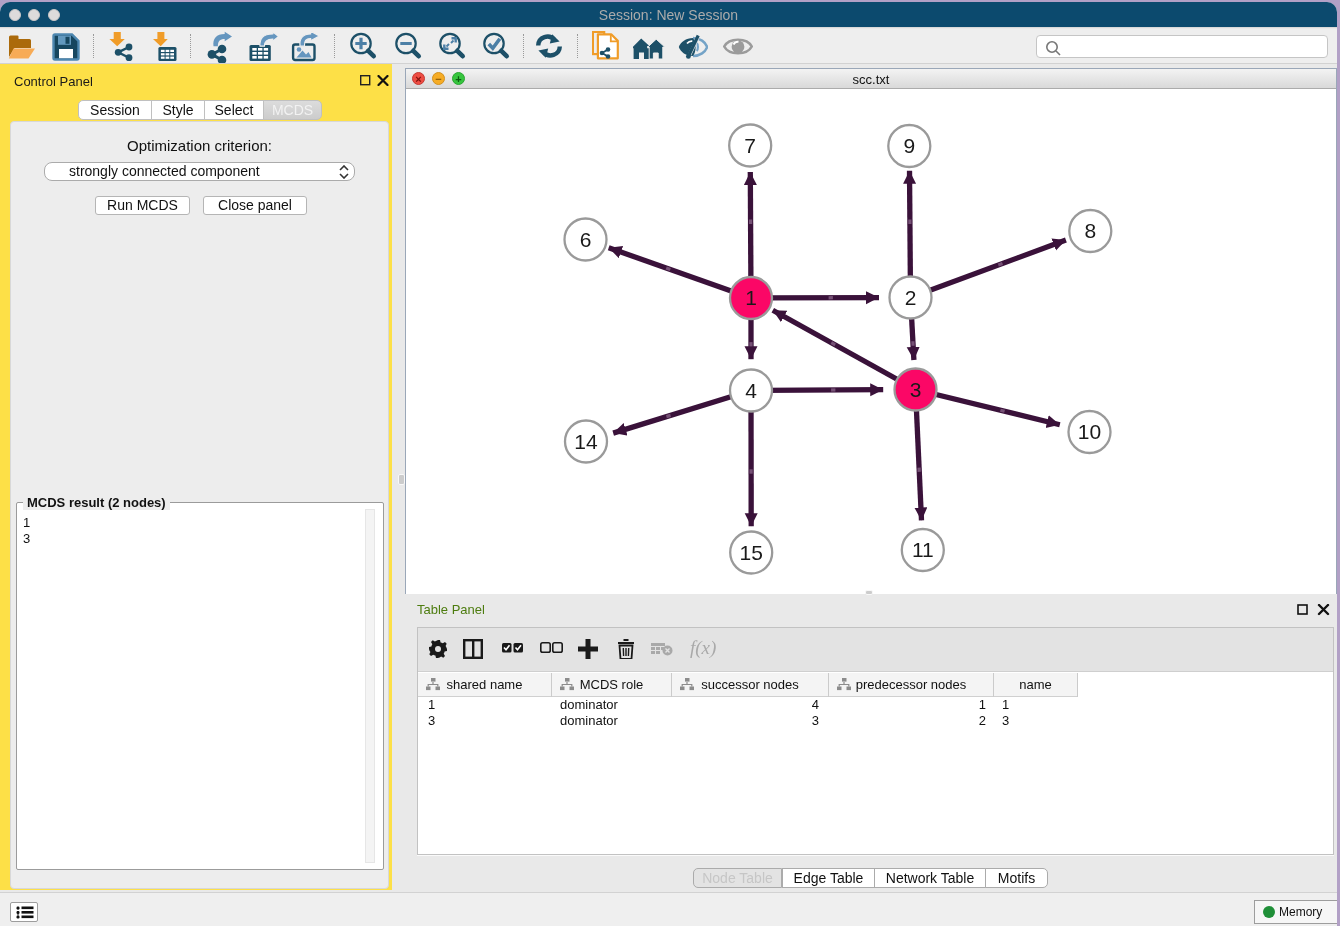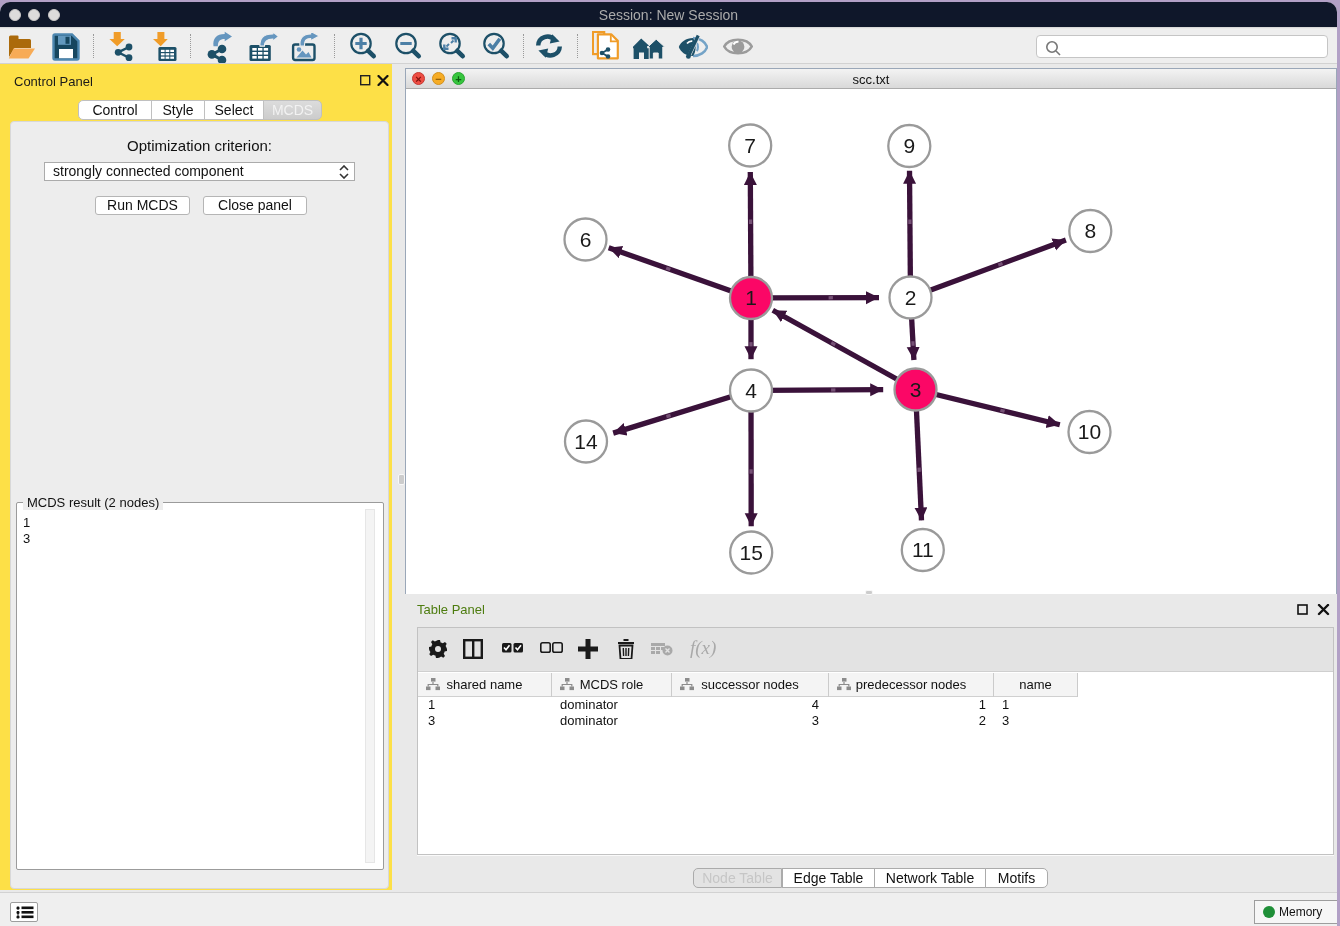--- a/index.html
+++ b/index.html
@@ -1,36 +1,36 @@
 <!DOCTYPE html>
 <html><head>
 <meta charset="utf-8">
 <style>
 * { margin:0; padding:0; box-sizing:border-box; }
 html,body { width:1340px; height:926px; overflow:hidden; }
 body { background:#b2a0c6; font-family:"Liberation Sans", sans-serif; }
 #win { position:absolute; left:0; top:2px; width:1337px; height:924px; background:#e9e9e9; border-radius:10px 10px 0 0; overflow:hidden; }
-#titlebar { position:absolute; left:0; top:0; width:100%; height:26px; background:#0f172a; border-bottom:1px solid #d9d9d9; }
+#titlebar { position:absolute; left:0; top:0; width:100%; height:26px; background:#0c4a6e; border-bottom:1px solid #d9d9d9; }
 .tl { position:absolute; top:7px; width:12px; height:12px; border-radius:50%; background:#dddbdb; border:1px solid #c9c6c6; }
 #wintitle { position:absolute; top:5px; left:0; width:100%; text-align:center; font-size:14px; color:#ababab; }
 #toolbar { position:absolute; left:0; top:27px; width:100%; height:35px; background:#eeeeee; border-bottom:1px solid #d2d2d2; overflow:hidden; }
 .sep { position:absolute; top:5px; height:24px; width:1px; background:transparent; border-left:1px dotted #9a9a9a; }
 #search { position:absolute; left:1036px; top:6px; width:292px; height:23px; background:#fff; border:1px solid #c5c5c5; border-radius:4px; }
 
 
 #cpanel { position:absolute; left:0; top:62px; width:392px; height:826px; background:#fde047; }
 #cpanel .hdr { position:absolute; left:14px; top:10px; font-size:13px; color:#1a1a1a; }
 #cp-inner { position:absolute; left:10px; top:57px; width:379px; height:768px; background:#ededed; border:1px solid #d8d8d8; border-radius:4px; }
 .tab { position:absolute; top:0; height:20px; background:#fff; border:1px solid #c0c0c0; font-size:14px; color:#111; text-align:center; line-height:19px; }
 #tab-mcds { background:linear-gradient(#dcdcdc,#cccccc); color:#f2f2f2; border-radius:0 5px 5px 0; }
 #optlabel { position:absolute; left:0; top:15px; width:100%; text-align:center; font-size:15px; color:#111; }
-#optsel { position:absolute; left:33px; top:40px; width:311px; height:19px; background:#fff; border:1px solid #ababab; border-radius:0; font-size:14px; color:#111; line-height:17px; padding-left:8px; }
+#optsel { position:absolute; left:33px; top:40px; width:311px; height:19px; background:#fff; border:1px solid #ababab; border-radius:8px; font-size:14px; color:#111; line-height:17px; padding-left:24px; }
 .btn { position:absolute; top:74px; height:19px; background:#fff; border:1px solid #b5b5b5; border-radius:3px; font-size:14px; color:#111; text-align:center; line-height:17px; }
 #mcdsbox { position:absolute; left:5px; top:380px; width:368px; height:368px; border:1px solid #9b9b9b; border-radius:2px; background:#fff; }
-#mcdslbl { position:absolute; left:6px; top:-8px; background:#ededed; padding:0 4px; font-size:13px; color:#111; }
+#mcdslbl { position:absolute; left:6px; top:-8px; background:#ededed; padding:0 4px; font-size:13px; color:#111;font-weight:bold; }
 #mcdstxt { position:absolute; left:6px; top:12px; font-size:13px; color:#111; line-height:16px; }
 
 
 #netwin { position:absolute; left:405px; top:66px; width:932px; height:526px; border:1px solid #9aa7b8; background:#fff; }
 #nettitle { position:absolute; left:0; top:0; width:100%; height:20px; background:linear-gradient(#f3f3f3,#d9d9d9); border-bottom:1px solid #ababab; }
 #nettitle .t { position:absolute; top:3px; left:0; width:100%; text-align:center; font-size:13px; color:#111; }
 .mtl { position:absolute; top:3px; width:13px; height:13px; border-radius:50%; font-size:11px; font-weight:bold; text-align:center; line-height:12px; }
 #canvas { position:absolute; left:0; top:21px; width:930px; height:504px; background:#fff; }
 
 
@@ -188,21 +188,21 @@
         </svg>
       </div>
   </div>
 
   <div id="cpanel">
     <div class="hdr">Control Panel</div>
     <svg style="position:absolute;left:360px;top:11px" width="30" height="11" viewBox="0 0 30 11">
       <rect x="0.7" y="0.7" width="9" height="9" fill="none" stroke="#222" stroke-width="1.4"></rect>
       <path d="M18.5 1 L27.5 10 M27.5 1 L18.5 10" stroke="#111" stroke-width="2.2" stroke-linecap="round"></path>
     </svg>
-    <div class="tab" style="top:36px;left:78px; width:74px; border-radius:5px 0 0 5px">Control</div>
+    <div class="tab" style="top:36px;left:78px; width:74px; border-radius:5px 0 0 5px">Session</div>
     <div class="tab" style="top:36px;left:151px; width:54px">Style</div>
     <div class="tab" style="top:36px;left:204px; width:60px">Select</div>
     <div class="tab" id="tab-mcds" style="top:36px;left:263px; width:59px">MCDS</div>
     <div id="cp-inner">
       <div id="optlabel">Optimization criterion:</div>
       <div id="optsel">strongly connected component
         <svg style="position:absolute;right:5px;top:2px" width="10" height="14" viewBox="0 0 10 14">
           <path d="M1 5 L5 1 L9 5" fill="none" stroke="#333" stroke-width="1.6"></path>
           <path d="M1 9 L5 13 L9 9" fill="none" stroke="#333" stroke-width="1.6"></path>
         </svg>

